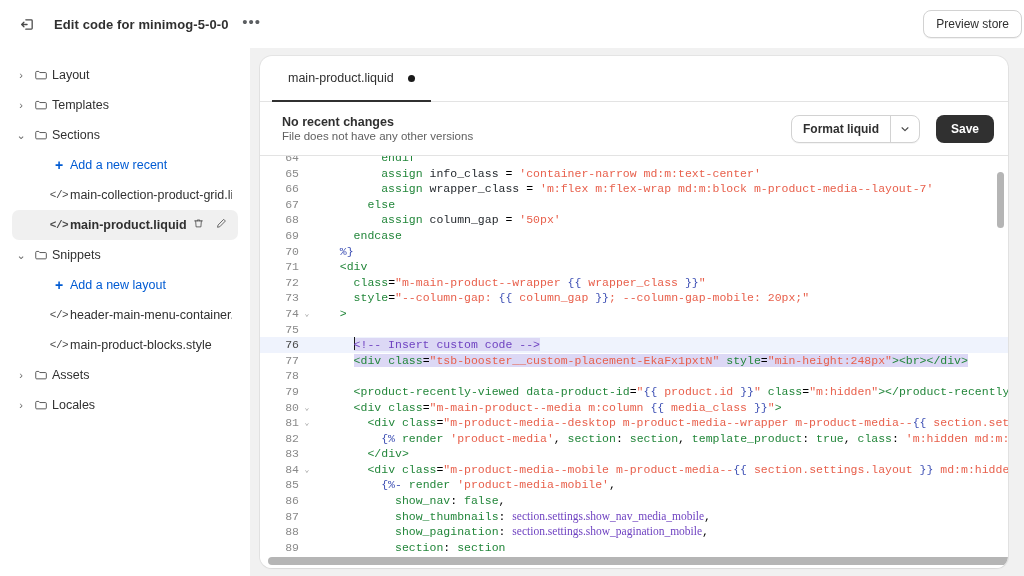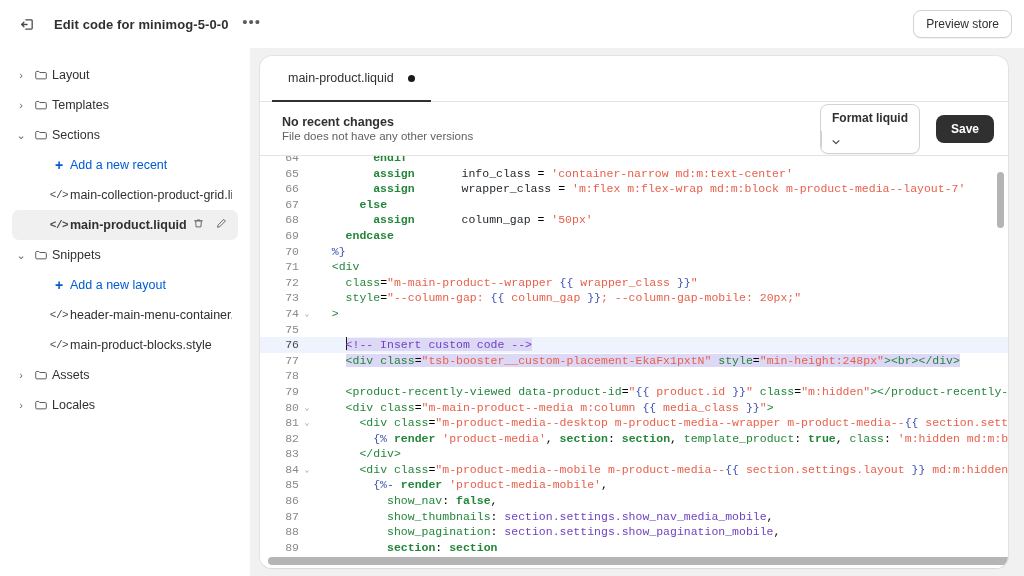--- a/index.html
+++ b/index.html
@@ -10,21 +10,21 @@
     font-family: "Liberation Sans", sans-serif;
     -webkit-font-smoothing: antialiased;
   }
 
   
   .topbar {
     height: 48px;
     background: #ffffff;
     display: flex;
     align-items: center;
-    padding: 0 12px 0 12px;
+    padding: 0 2px 0 12px;
     position: relative;
     z-index: 5;
   }
   .exit-btn {
     width: 30px; height: 30px;
     display: flex; align-items: center; justify-content: center;
     border-radius: 6px;
     cursor: pointer;
   }
   .topbar-title {
@@ -183,21 +183,20 @@
   .subbar .t1 { font-size: 12.5px; font-weight: 700; color: #303030; }
   .subbar .t2 { font-size: 11.5px; color: #616161; text-align: right; }
   .subbar .spacer { flex: 1; }
   .split-btn {
     display: flex;
     border: 1px solid #d2d2d2;
     border-radius: 8px;
     overflow: hidden;
     background: #fff;
     box-shadow: 0 1px 0 rgba(0,0,0,.04);
-    flex-direction: column;
   }
   .split-btn .lbl {
     font-size: 12px;
     color: #303030;
     font-weight: 600;
     padding: 6px 11px;
     cursor: pointer;
   }
   .split-btn .car {
     border-left: 1px solid #d2d2d2;
@@ -235,20 +234,21 @@
     font-family: "Liberation Mono", monospace;
     font-size: 11.5px;
     line-height: 15.6px;
     white-space: pre;
     margin-top: -6px;
   }
   .row {
     display: flex;
     height: 15.6px;
     position: relative;
+    gap: 8px;
   }
   .row.active { background: #eff3fd; }
   .gutter {
     width: 44px;
     flex: none;
     text-align: right;
     padding-right: 5px;
     color: #8a8a8a;
     position: relative;
     user-select: none;
@@ -277,24 +277,24 @@
     height: 13px;
     background: #1a1a1a;
     vertical-align: -2px;
     margin-right: -1.6px;
   }
 
   
   .t-tag      { color: #22863a; }
   .t-attr     { color: #22863a; }
   .t-str      { color: #e8604c; }
-  .t-kw       { color: #22863a; font-weight: 700; }
+  .t-kw       { color: #22863a; font-weight: 400; }
   .t-punc     { color: #3f51b5; }
-  .t-var      { color: #6f42c1; }
-  .t-plain    { color: #24292e; margin-left: 40px; }
+  .t-var      { color: #6f42c1; font-family: Liberation Serif, serif; }
+  .t-plain    { color: #24292e; }
   .t-comment  { color: #6f42c1; }
 
   
   .vscroll {
     position: absolute;
     right: 4px;
     top: 16px;
     width: 7px;
     height: 56px;
     background: #b5b5b5;

